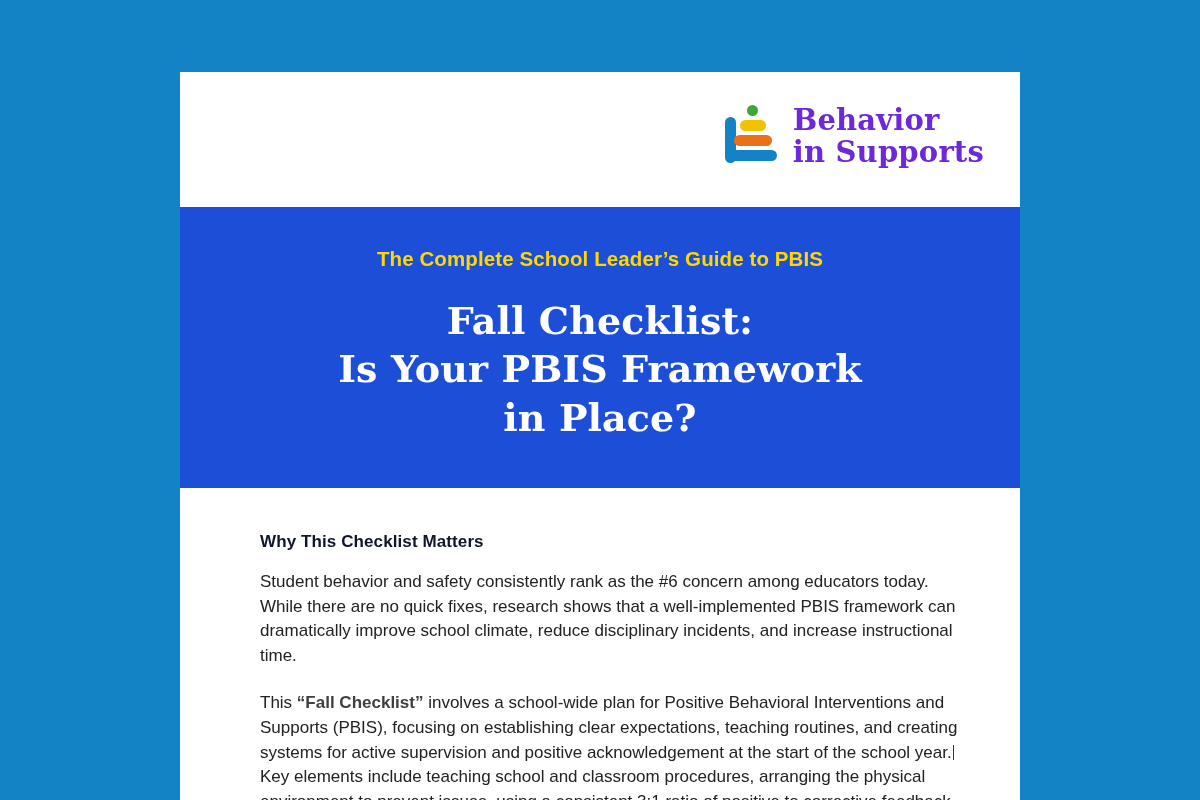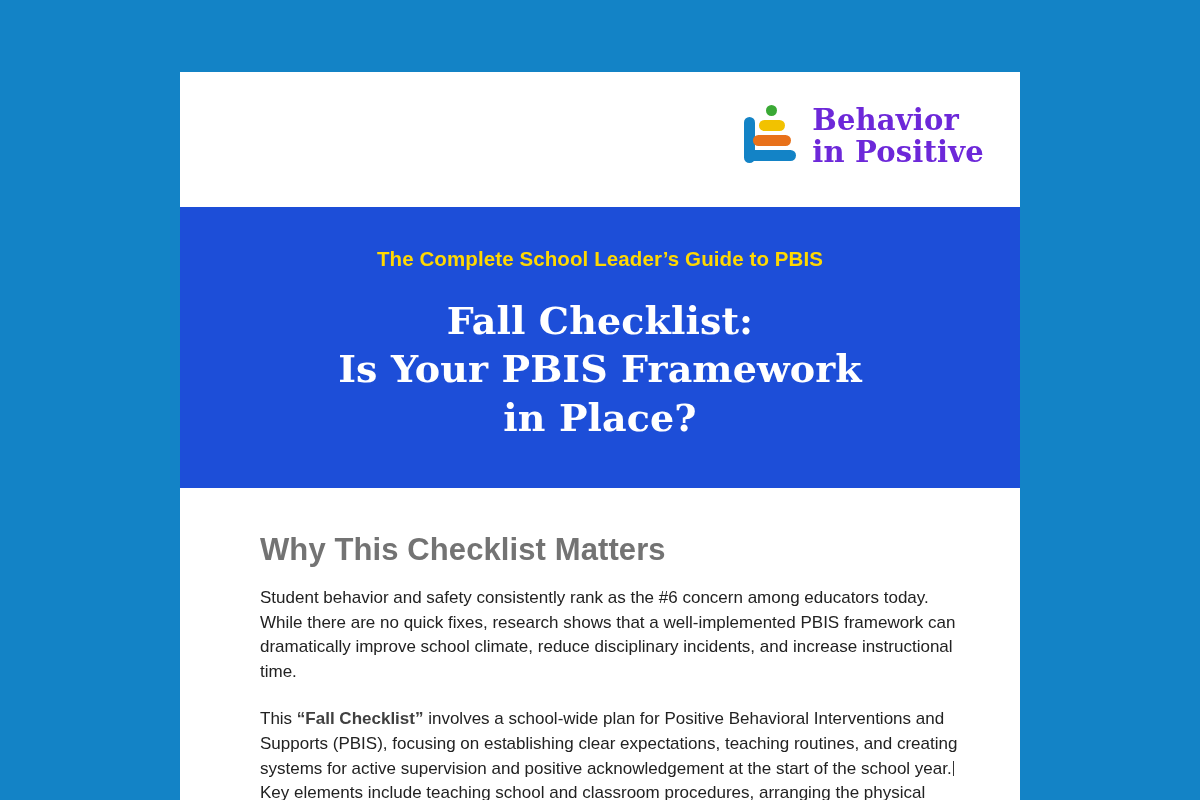--- a/index.html
+++ b/index.html
@@ -109,22 +109,22 @@
     line-height: 1.27;
     letter-spacing: 0.1px;
   }
 
   
   .doc-body {
     padding: 44px 60px 0 80px;
   }
 
   .section-heading {
-    color: #737373;
-    font-size: 31px;
+    color: #0f172a;
+    font-size: 17px;
     font-weight: bold;
     margin: 0 0 18px 0;
     letter-spacing: 0.1px;
   }
 
   .body-para {
     color: #222222;
     font-size: 17px;
     line-height: 1.46;
     margin: 0 0 22px 0;
@@ -155,21 +155,21 @@
     <div class="logo-wrap">
       <div class="logo-mark">
         <div class="spine"></div>
         <div class="dot"></div>
         <div class="bar b1"></div>
         <div class="bar b2"></div>
         <div class="bar b3"></div>
       </div>
       <div class="logo-text">
         <div>Behavior</div>
-        <div>in Positive</div>
+        <div>in Supports</div>
       </div>
     </div>
   </div>
 
   <div class="title-band">
     <div class="eyebrow">The Complete School Leader’s Guide to PBIS</div>
     <div class="doc-title">
       <div>Fall Checklist:</div>
       <div>Is Your PBIS Framework</div>
       <div>in Place?</div>

